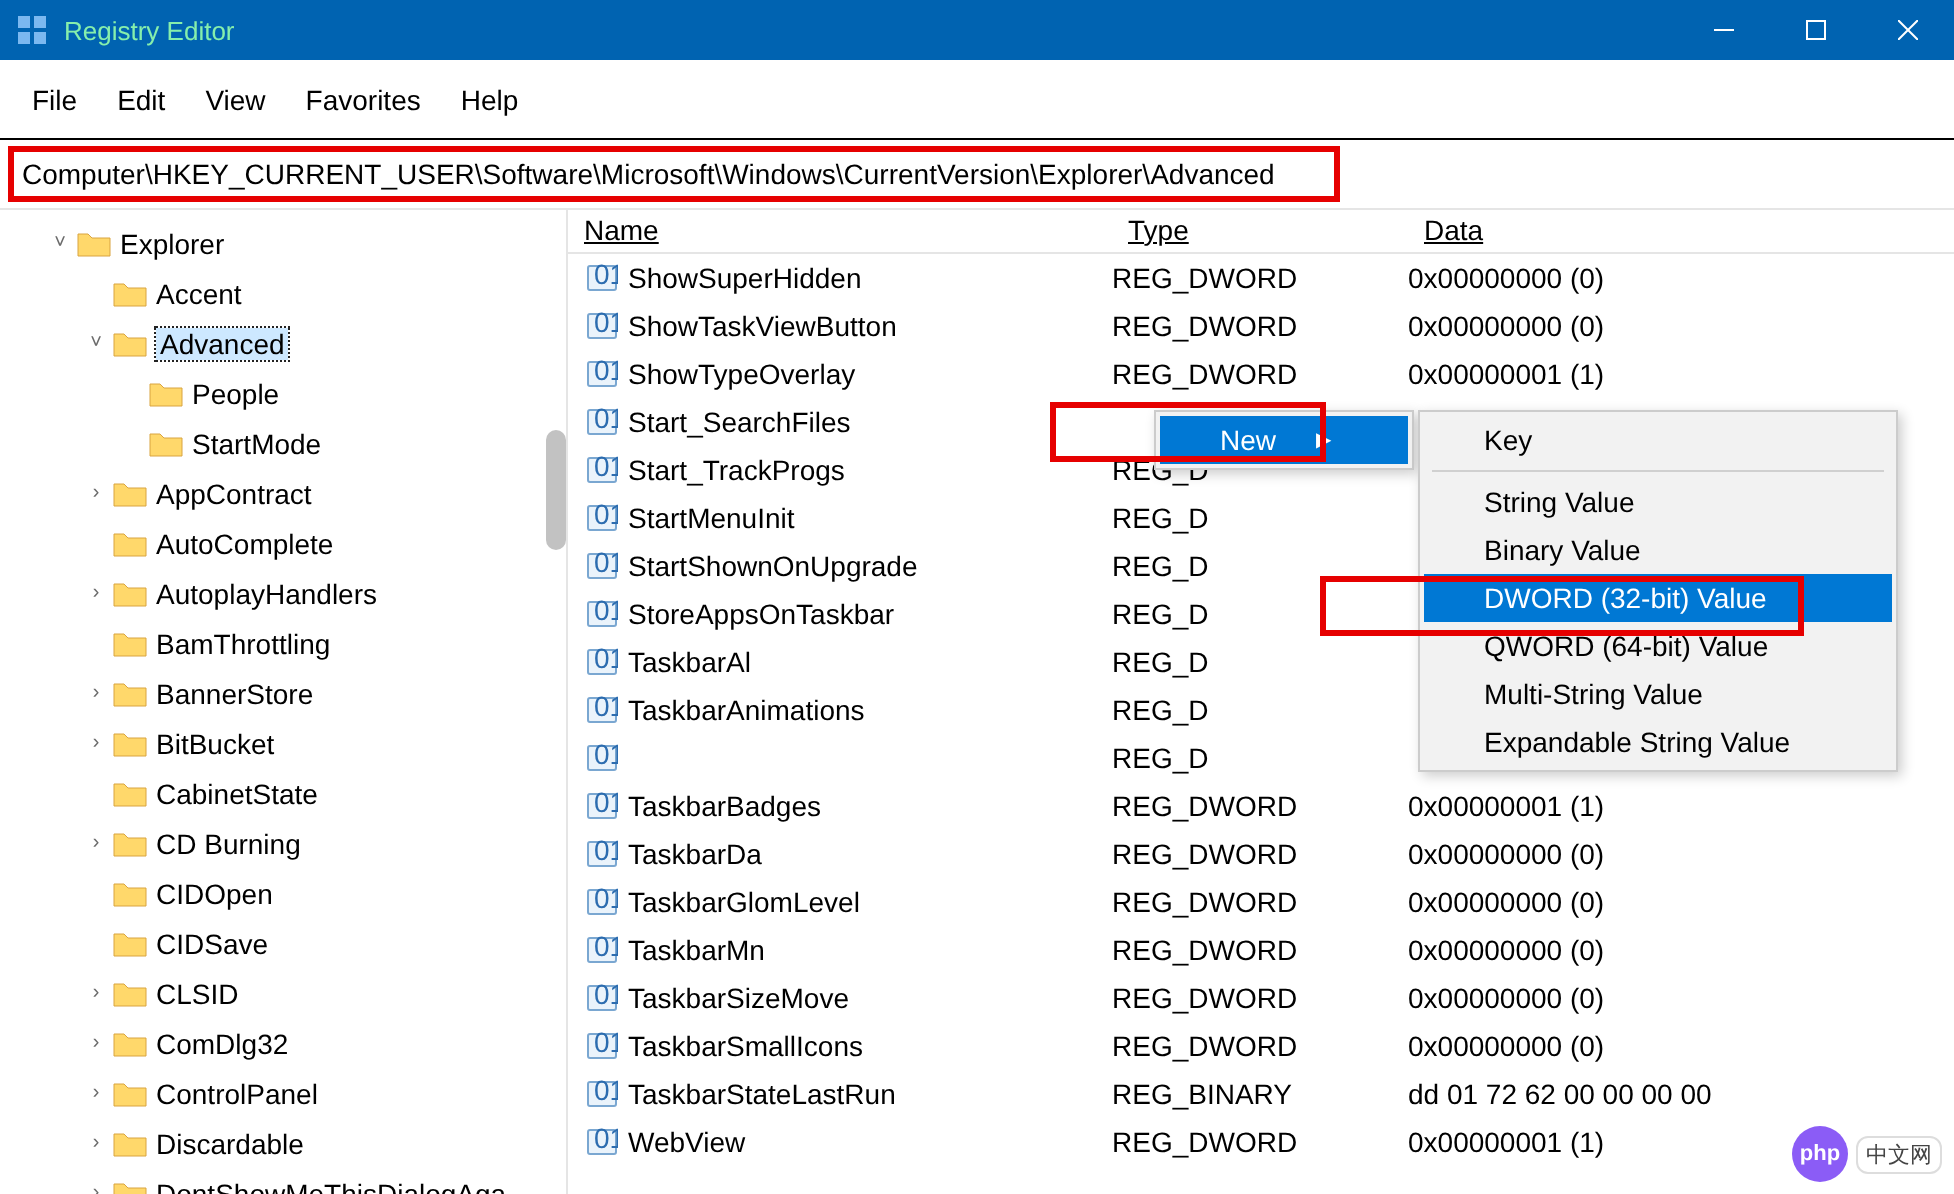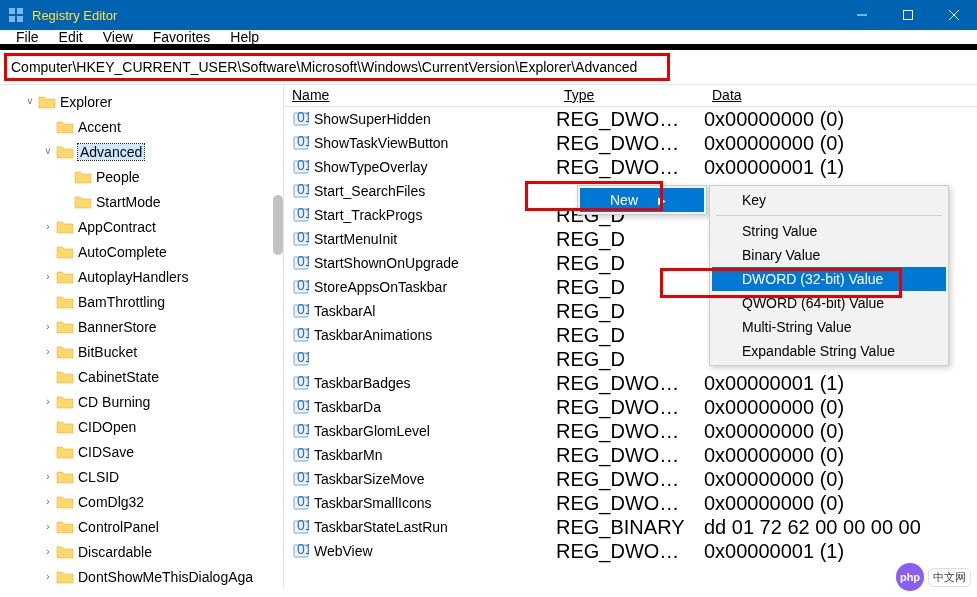--- a/index.html
+++ b/index.html
@@ -1,28 +1,28 @@
 <!DOCTYPE html>
 <html><head>
 <meta charset="utf-8">
 <style>
 * { margin: 0; padding: 0; box-sizing: border-box; font-family: "Segoe UI", Tahoma, sans-serif; font-size: 14px; }
 body { background: #fff; width: 977px; height: 597px; overflow: hidden; position: relative; }
 
 
-.titlebar { background: #0063b1; color: #fde047; height: 30px; display: flex; align-items: center; padding-left: 8px; }
+.titlebar { background: #0063b1; color: #86efac; height: 30px; display: flex; align-items: center; padding-left: 8px; }
 .titlebar .app-icon { width: 16px; height: 16px; margin-right: 8px; display: inline-block; }
 .titlebar .app-icon svg { width: 16px; height: 16px; }
 .titlebar .title { flex: 1; font-size: 13px; }
 .titlebar .win-controls { display: flex; }
 .titlebar .win-btn { width: 46px; height: 30px; display: flex; align-items: center; justify-content: center; color: #fff; }
 .titlebar .win-btn svg { width: 10px; height: 10px; stroke: #fff; stroke-width: 1; fill: none; }
 
 
-.menubar { height: 20px; display: flex; align-items: center; padding: 0 6px; border-bottom: 6px solid #000000; }
+.menubar { height: 40px; display: flex; align-items: center; padding: 0 6px; border-bottom: 1px solid #000000; }
 .menubar .menu-item { padding: 2px 10px; font-size: 14px; }
 
 
 .addressbar-wrap { padding: 3px 4px; }
 .addressbar { border: 3px solid #e60000; padding: 2px 4px; height: 28px; display: flex; align-items: center; font-size: 14px; width: 666px; }
 
 
 .main { display: flex; height: calc(597px - 30px - 24px - 34px - 4px); border-top: 1px solid #e5e5e5; }
 
 
@@ -42,21 +42,21 @@
 
 
 .list-pane { flex: 1; position: relative; overflow: hidden; }
 .list-header { display: flex; height: 22px; border-bottom: 1px solid #e5e5e5; text-decoration: underline; }
 .list-header .col { padding: 2px 8px; font-size: 14px; border-right: 1px solid transparent; }
 .col-name { width: 272px; }
 .col-type { width: 148px; }
 .col-data { flex: 1; }
 .list-rows { }
 .list-row { display: flex; align-items: center; height: 24px; }
-.list-row .cell { padding: 0 8px; font-size: 20px; overflow: hidden; text-overflow: ellipsis; white-space: nowrap; }
+.list-row .cell { padding: 0 8px; font-size: 14px; overflow: hidden; text-overflow: ellipsis; white-space: nowrap; }
 .list-row .reg-icon { width: 18px; height: 18px; margin-left: 8px; margin-right: 4px; display: inline-flex; align-items: center; justify-content: center; flex-shrink: 0;}
 .list-row .reg-icon svg { width: 16px; height: 16px; }
 .list-row .name-cell { width: 264px; display: flex; align-items: center; }
 .list-row .type-cell { width: 148px; }
 .list-row .data-cell { flex: 1; }
 
 
 .ctx-menu { position: absolute; background: #f2f2f2; border: 1px solid #ccc; box-shadow: 2px 2px 6px rgba(0,0,0,0.2); padding: 2px; z-index: 10; margin-left: 48px; }
 .ctx-item { padding: 4px 40px 4px 30px; font-size: 14px; white-space: nowrap; display: flex; align-items: center; justify-content: space-between; }
 .ctx-item.hl { background: #0078d4; color: #fff; }

